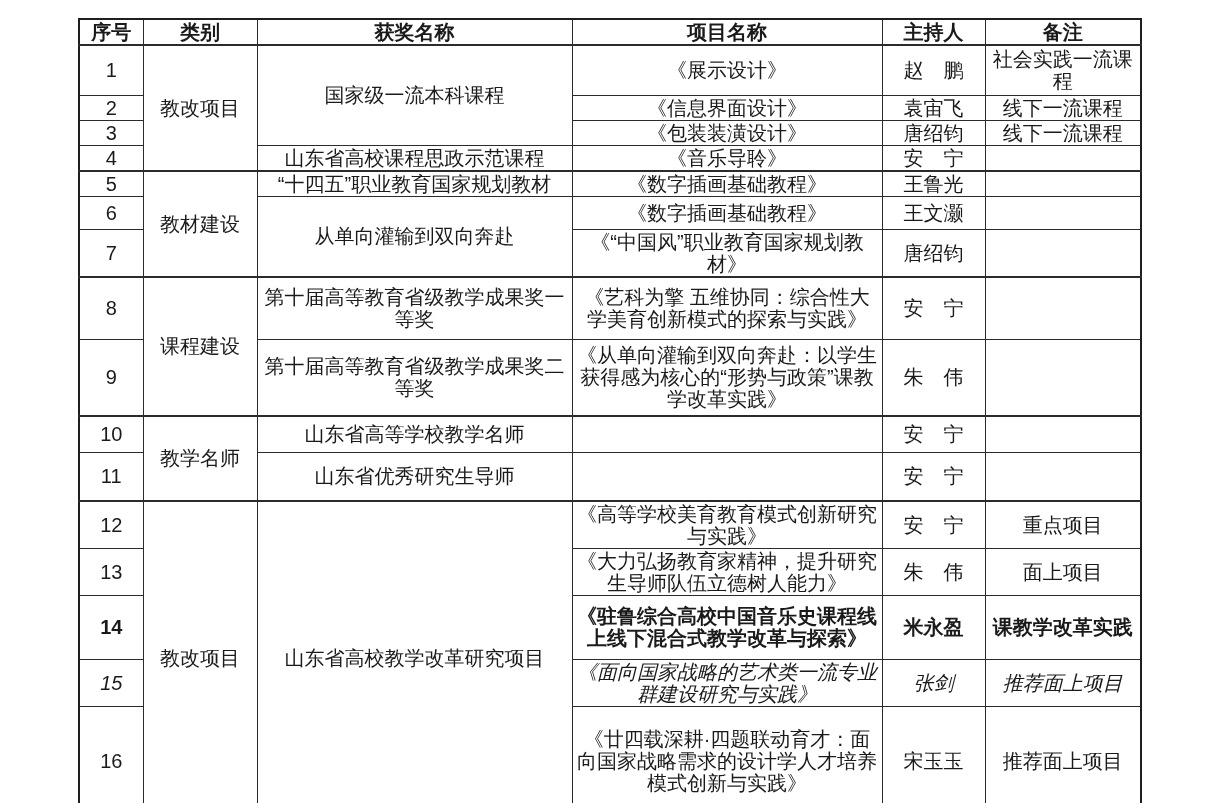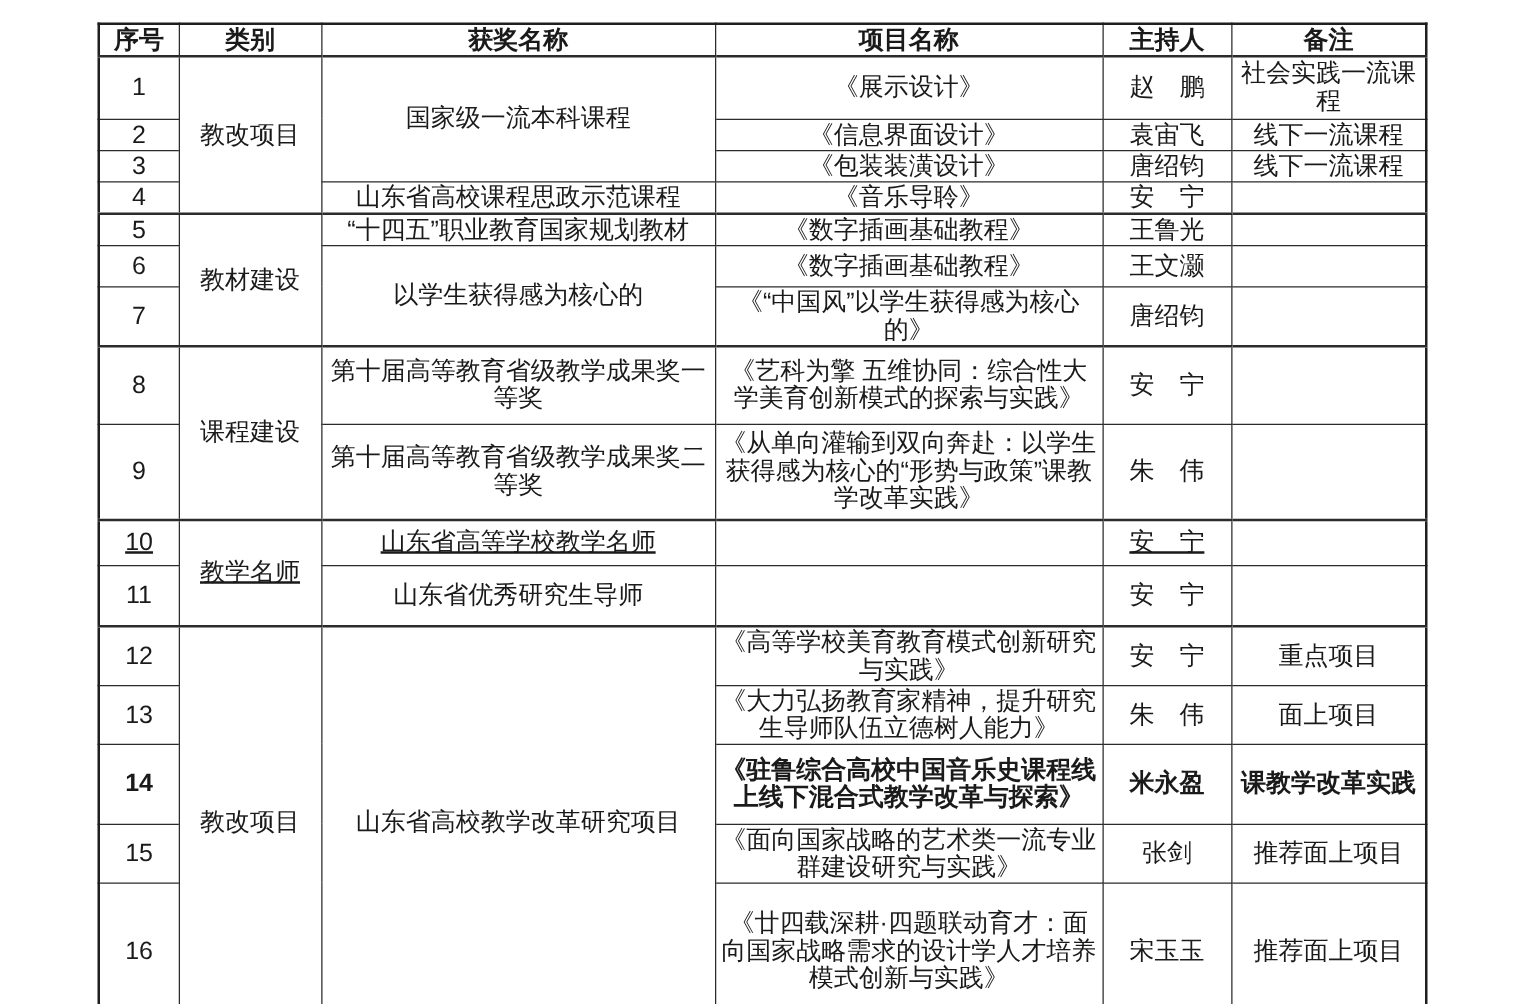--- a/index.html
+++ b/index.html
@@ -42,26 +42,26 @@
   
   tr.rh1  { height: 50px; }
   tr.rh2  { height: 23px; }
   tr.rh3  { height: 22px; }
   tr.rh4  { height: 23px; }
   tr.rh5  { height: 23px; }
   tr.rh6  { height: 33px; }
   tr.rh7  { height: 42px; }
   tr.rh8  { height: 63px; }
   tr.rh9  { height: 76px; }
-  tr.rh10 { height: 37px; text-decoration: underline; }
+  tr.rh10 { height: 37px; }
   tr.rh11 { height: 48px; }
   tr.rh12 { height: 44px; }
   tr.rh13 { height: 42px; }
   tr.rh14 { height: 64px; font-weight: bold; }
-  tr.rh15 { height: 45px; }
+  tr.rh15 { height: 45px; font-style: italic; }
   tr.rh16 { height: 110px; }
 </style>
 </head>
 <body>
 
 <div class="sheet">
   <table class="awards">
     <colgroup>
       <col style="width:64px">
       <col style="width:114px">
@@ -111,28 +111,28 @@
       <tr class="rh5 grp">
         <td>5</td>
         <td rowspan="3">教材建设</td>
         <td>“十四五”职业教育国家规划教材</td>
         <td>《数字插画基础教程》</td>
         <td>王鲁光</td>
         <td></td>
       </tr>
       <tr class="rh6">
         <td>6</td>
-        <td rowspan="2">以学生获得感为核心的</td>
+        <td rowspan="2">从单向灌输到双向奔赴</td>
         <td>《数字插画基础教程》</td>
         <td>王文灏</td>
         <td></td>
       </tr>
       <tr class="rh7">
         <td>7</td>
-        <td>《“中国风”以学生获得感为核心的》</td>
+        <td>《“中国风”职业教育国家规划教材》</td>
         <td>唐绍钧</td>
         <td></td>
       </tr>
       <tr class="rh8 grp">
         <td>8</td>
         <td rowspan="2">课程建设</td>
         <td class="ta-left">第十届高等教育省级教学成果奖一等奖</td>
         <td>《艺科为擎 五维协同：综合性大学美育创新模式的探索与实践》</td>
         <td>安　宁</td>
         <td></td>

